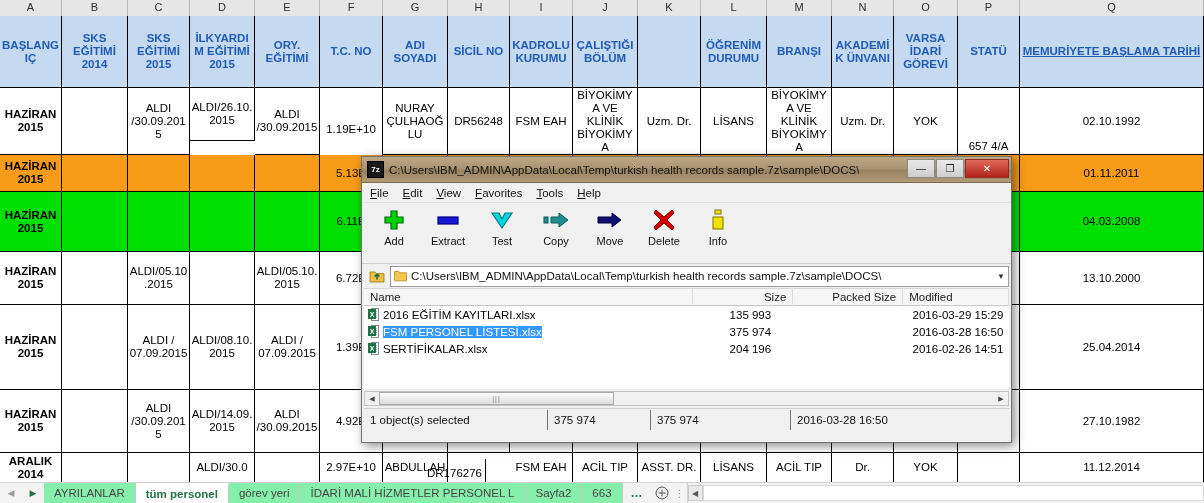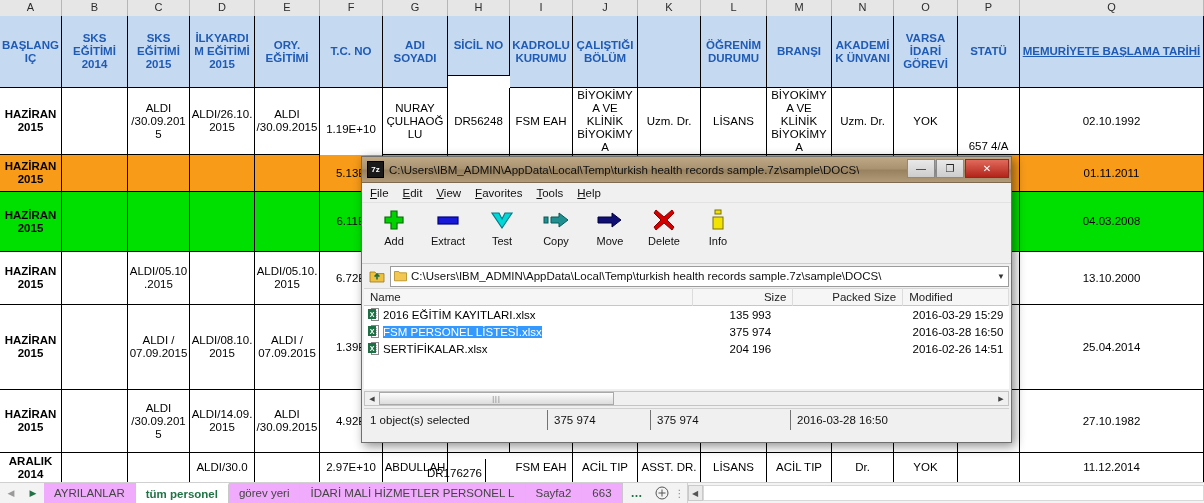--- a/index.html
+++ b/index.html
@@ -31,21 +31,21 @@
   .row-green{background:#00e000;}
   .leftbold{font-weight:bold;}
 
   
   #tabbar{position:absolute;left:0;bottom:0;width:1204px;height:20px;
     background:#f3f3f3;border-top:1px solid #d0d0d0;display:flex;align-items:stretch;}
   .navbtn{width:22px;display:flex;align-items:center;justify-content:center;
     font-size:9px;color:#217346;}
   .navbtn.dim{color:#9a9a9a;}
   .sheettab{padding:0 10px;display:flex;align-items:center;font-size:11.5px;
-    color:#444;border-right:1px solid #c8c8c8;background:#f0abfc;white-space:nowrap;}
+    color:#444;border-right:1px solid #c8c8c8;background:#86efac;white-space:nowrap;}
   .sheettab.active{background:#fff;color:#217346;font-weight:bold;
     border-top:2px solid #fff;}
   .dots{padding:0 8px;display:flex;align-items:flex-end;font-size:12px;color:#217346;
     font-weight:bold;padding-bottom:3px;}
   .plusbtn{width:22px;display:flex;align-items:center;justify-content:center;}
   .plusbtn svg{display:block;}
   .vdots{width:14px;display:flex;align-items:center;justify-content:center;
     font-size:10px;color:#8a8a8a;}
   .hscroll{flex:1;display:flex;align-items:center;background:#f3f3f3;
     border-left:1px solid #d0d0d0;}
@@ -161,34 +161,34 @@
       <div class="colhead" style="left: 1020px; width: 184px;">Q</div>
     </div>
   <div class="grid">
       <div class="cell hcell" style="left: 0px; width: 62px; top: 0px; height: 72px;">BAŞLANGIÇ</div>
       <div class="cell hcell" style="left: 62px; width: 66px; top: 0px; height: 72px;">SKS EĞİTİMİ 2014</div>
       <div class="cell hcell" style="left: 128px; width: 62px; top: 0px; height: 72px;">SKS EĞİTİMİ 2015</div>
       <div class="cell hcell" style="left: 190px; width: 65px; top: 0px; height: 72px;">İLKYARDIM EĞİTİMİ 2015</div>
       <div class="cell hcell" style="left: 255px; width: 65px; top: 0px; height: 72px;">ORY. EĞİTİMİ</div>
       <div class="cell hcell" style="left: 320px; width: 63px; top: 0px; height: 72px;">T.C. NO</div>
       <div class="cell hcell" style="left: 383px; width: 65px; top: 0px; height: 72px;">ADI SOYADI</div>
-      <div class="cell hcell" style="left: 448px; width: 62px; top: 0px; height: 60px; text-align: center;">SİCİL NO</div>
+      <div class="cell hcell" style="left: 448px; width: 62px; top: 0px; height: 72px; text-align: center;">SİCİL NO</div>
       <div class="cell hcell" style="left: 510px; width: 63px; top: 0px; height: 72px;">KADROLU KURUMU</div>
       <div class="cell hcell" style="left: 573px; width: 65px; top: 0px; height: 72px;">ÇALIŞTIĞI BÖLÜM</div>
       <div class="cell hcell" style="left: 638px; width: 63px; top: 0px; height: 72px;"></div>
       <div class="cell hcell" style="left: 701px; width: 66px; top: 0px; height: 72px;">ÖĞRENİM DURUMU</div>
       <div class="cell hcell" style="left: 767px; width: 65px; top: 0px; height: 72px;">BRANŞI</div>
       <div class="cell hcell" style="left: 832px; width: 62px; top: 0px; height: 72px;">AKADEMİK ÜNVANI</div>
       <div class="cell hcell" style="left: 894px; width: 64px; top: 0px; height: 72px;">VARSA İDARİ GÖREVİ</div>
       <div class="cell hcell" style="left: 958px; width: 62px; top: 0px; height: 72px;">STATÜ</div>
       <div class="cell hcell" style="left: 1020px; width: 184px; top: 0px; height: 72px; text-decoration: underline;">MEMURİYETE BAŞLAMA TARİHİ</div>
       <div class="cell leftbold" style="left: 0px; width: 62px; top: 72px; height: 67px;">HAZİRAN 2015</div>
       <div class="cell" style="left: 62px; width: 66px; top: 72px; height: 67px;"></div>
       <div class="cell" style="left: 128px; width: 62px; top: 72px; height: 67px;">ALDI /30.09.2015</div>
-      <div class="cell" style="left: 190px; width: 65px; top: 72px; height: 67px;">ALDI/26.10.2015</div>
+      <div class="cell" style="left: 190px; width: 65px; top: 72px; height: 53px;">ALDI/26.10.2015</div>
       <div class="cell" style="left: 255px; width: 65px; top: 72px; height: 67px;">ALDI /30.09.2015</div>
       <div class="cell" style="left: 320px; width: 63px; top: 72px; height: 83px;">1.19E+10</div>
       <div class="cell" style="left: 383px; width: 65px; top: 72px; height: 67px;">NURAY ÇULHAOĞLU</div>
       <div class="cell" style="left: 448px; width: 62px; top: 72px; height: 67px;">DR56248</div>
       <div class="cell" style="left: 510px; width: 63px; top: 72px; height: 67px;">FSM EAH</div>
       <div class="cell" style="left: 573px; width: 65px; top: 72px; height: 67px;">BİYOKİMYA VE KLİNİK BİYOKİMYA</div>
       <div class="cell" style="left: 638px; width: 63px; top: 72px; height: 67px;">Uzm. Dr.</div>
       <div class="cell" style="left: 701px; width: 66px; top: 72px; height: 67px;">LİSANS</div>
       <div class="cell" style="left: 767px; width: 65px; top: 72px; height: 67px;">BİYOKİMYA VE KLİNİK BİYOKİMYA</div>
       <div class="cell" style="left: 832px; width: 62px; top: 72px; height: 67px;">Uzm. Dr.</div>

